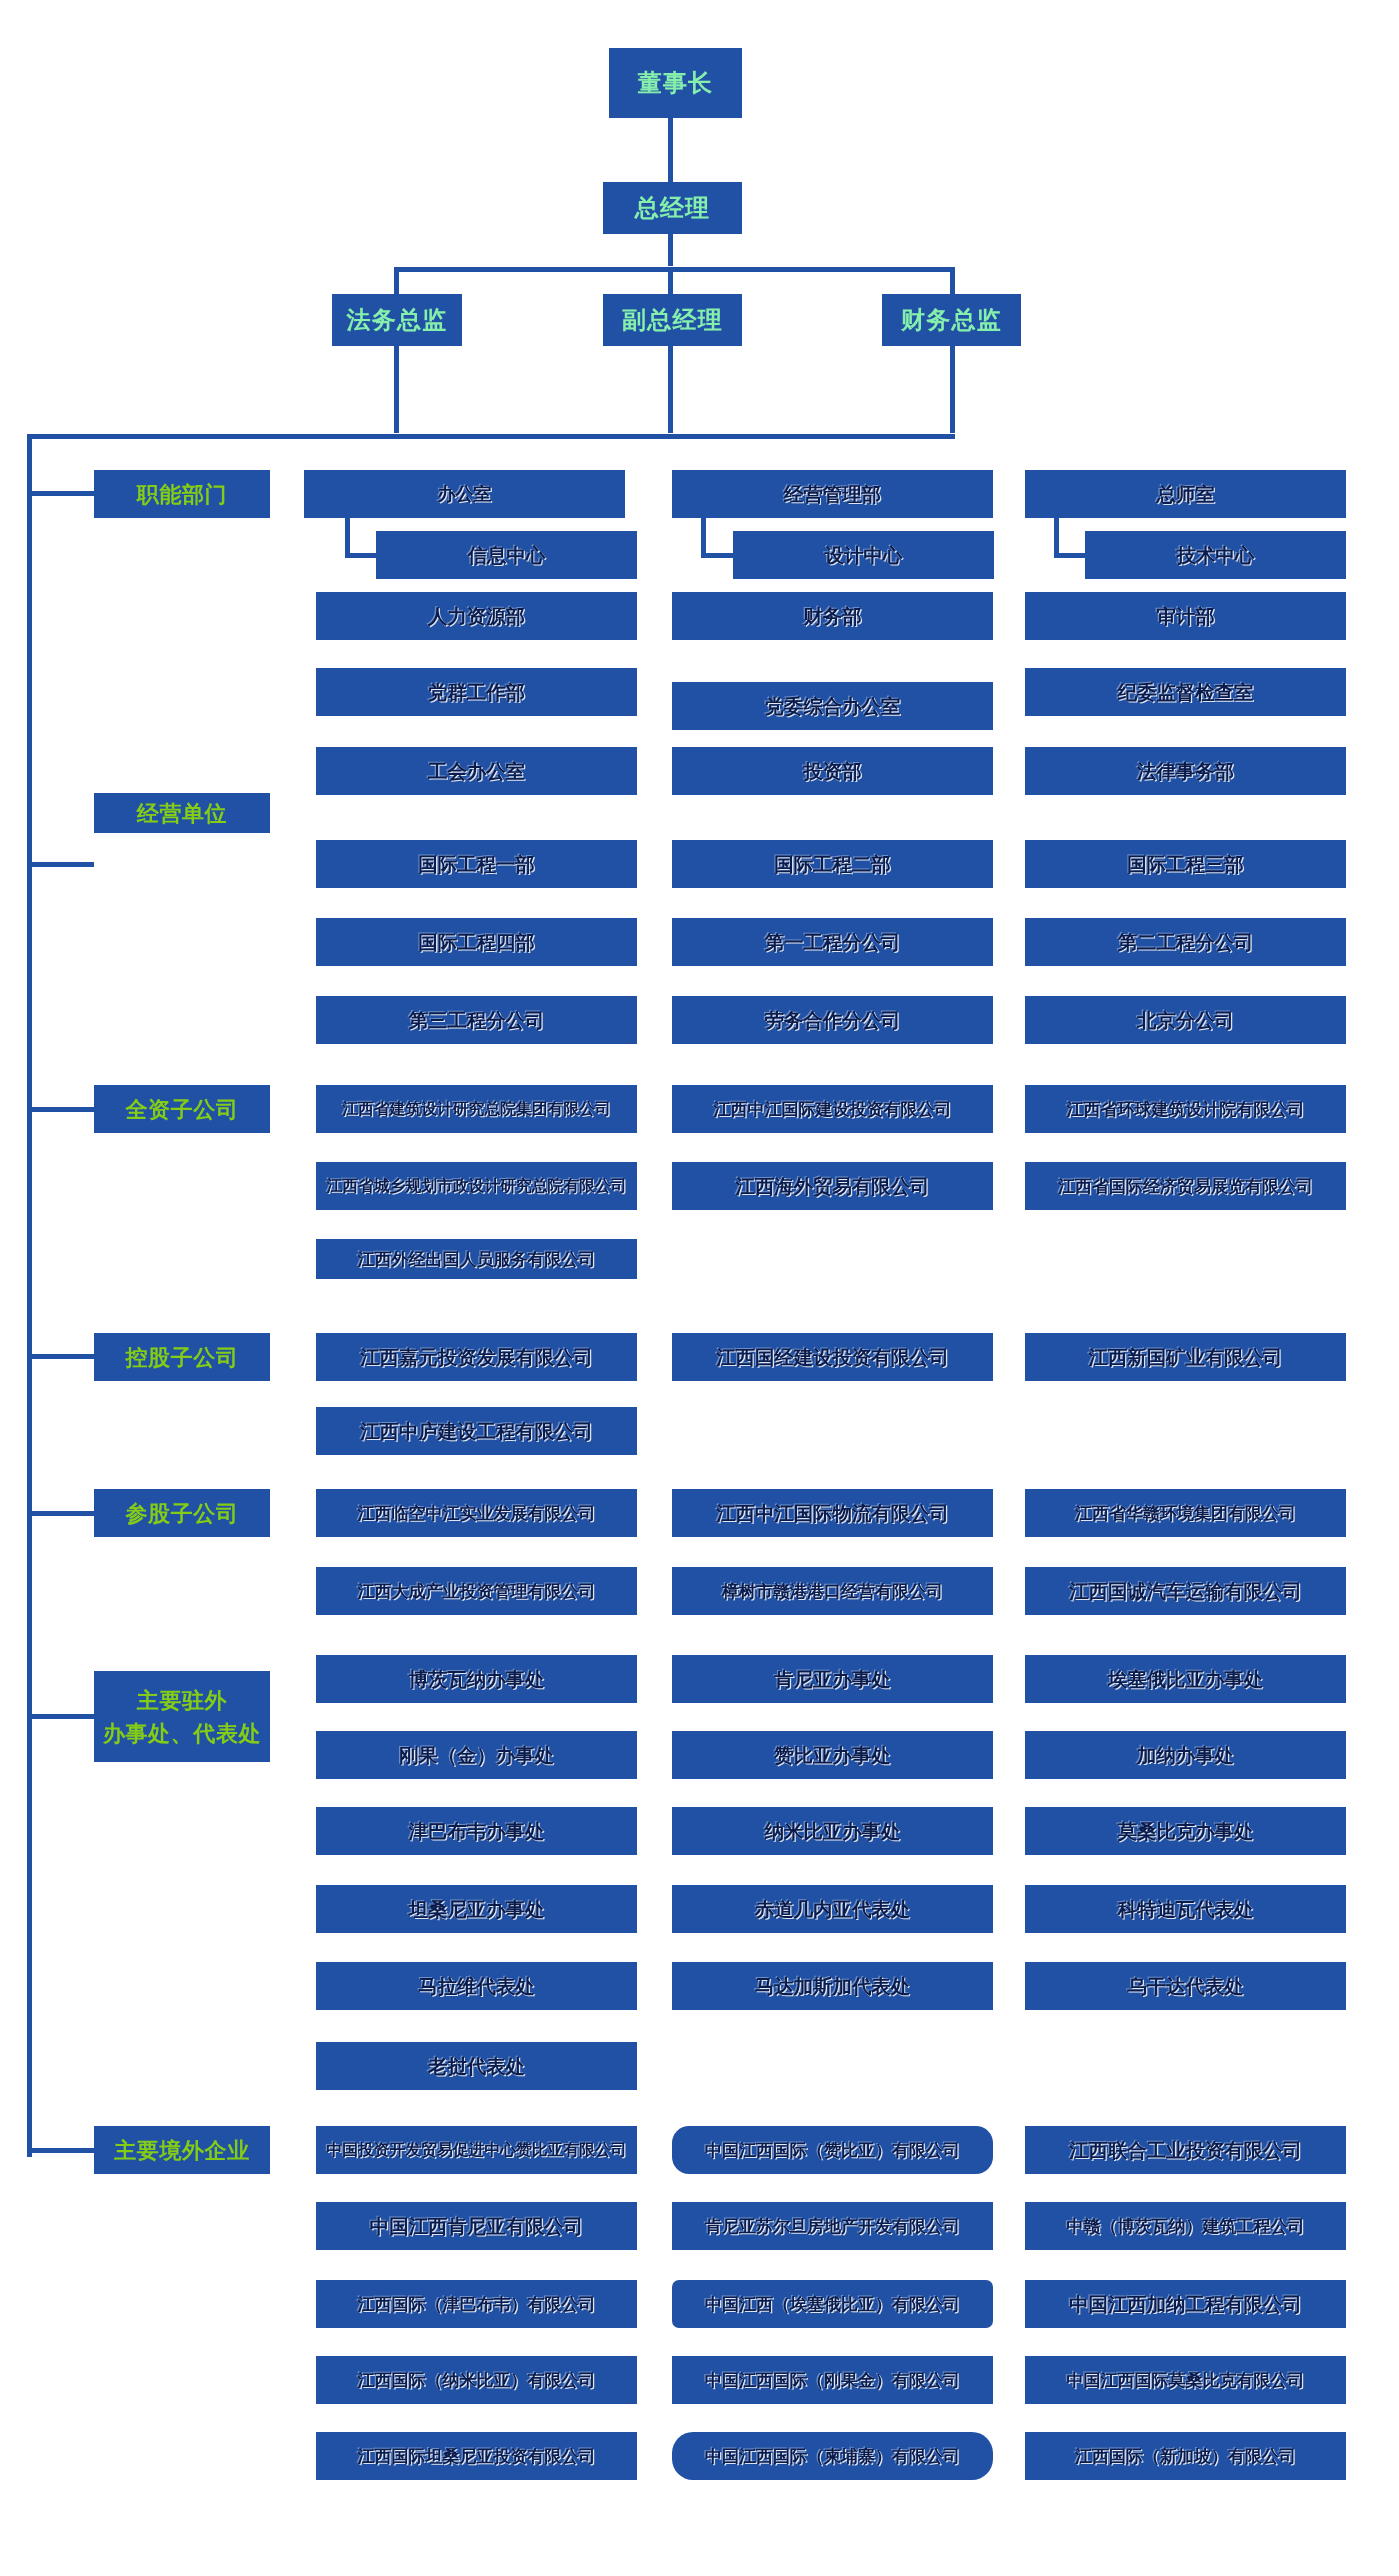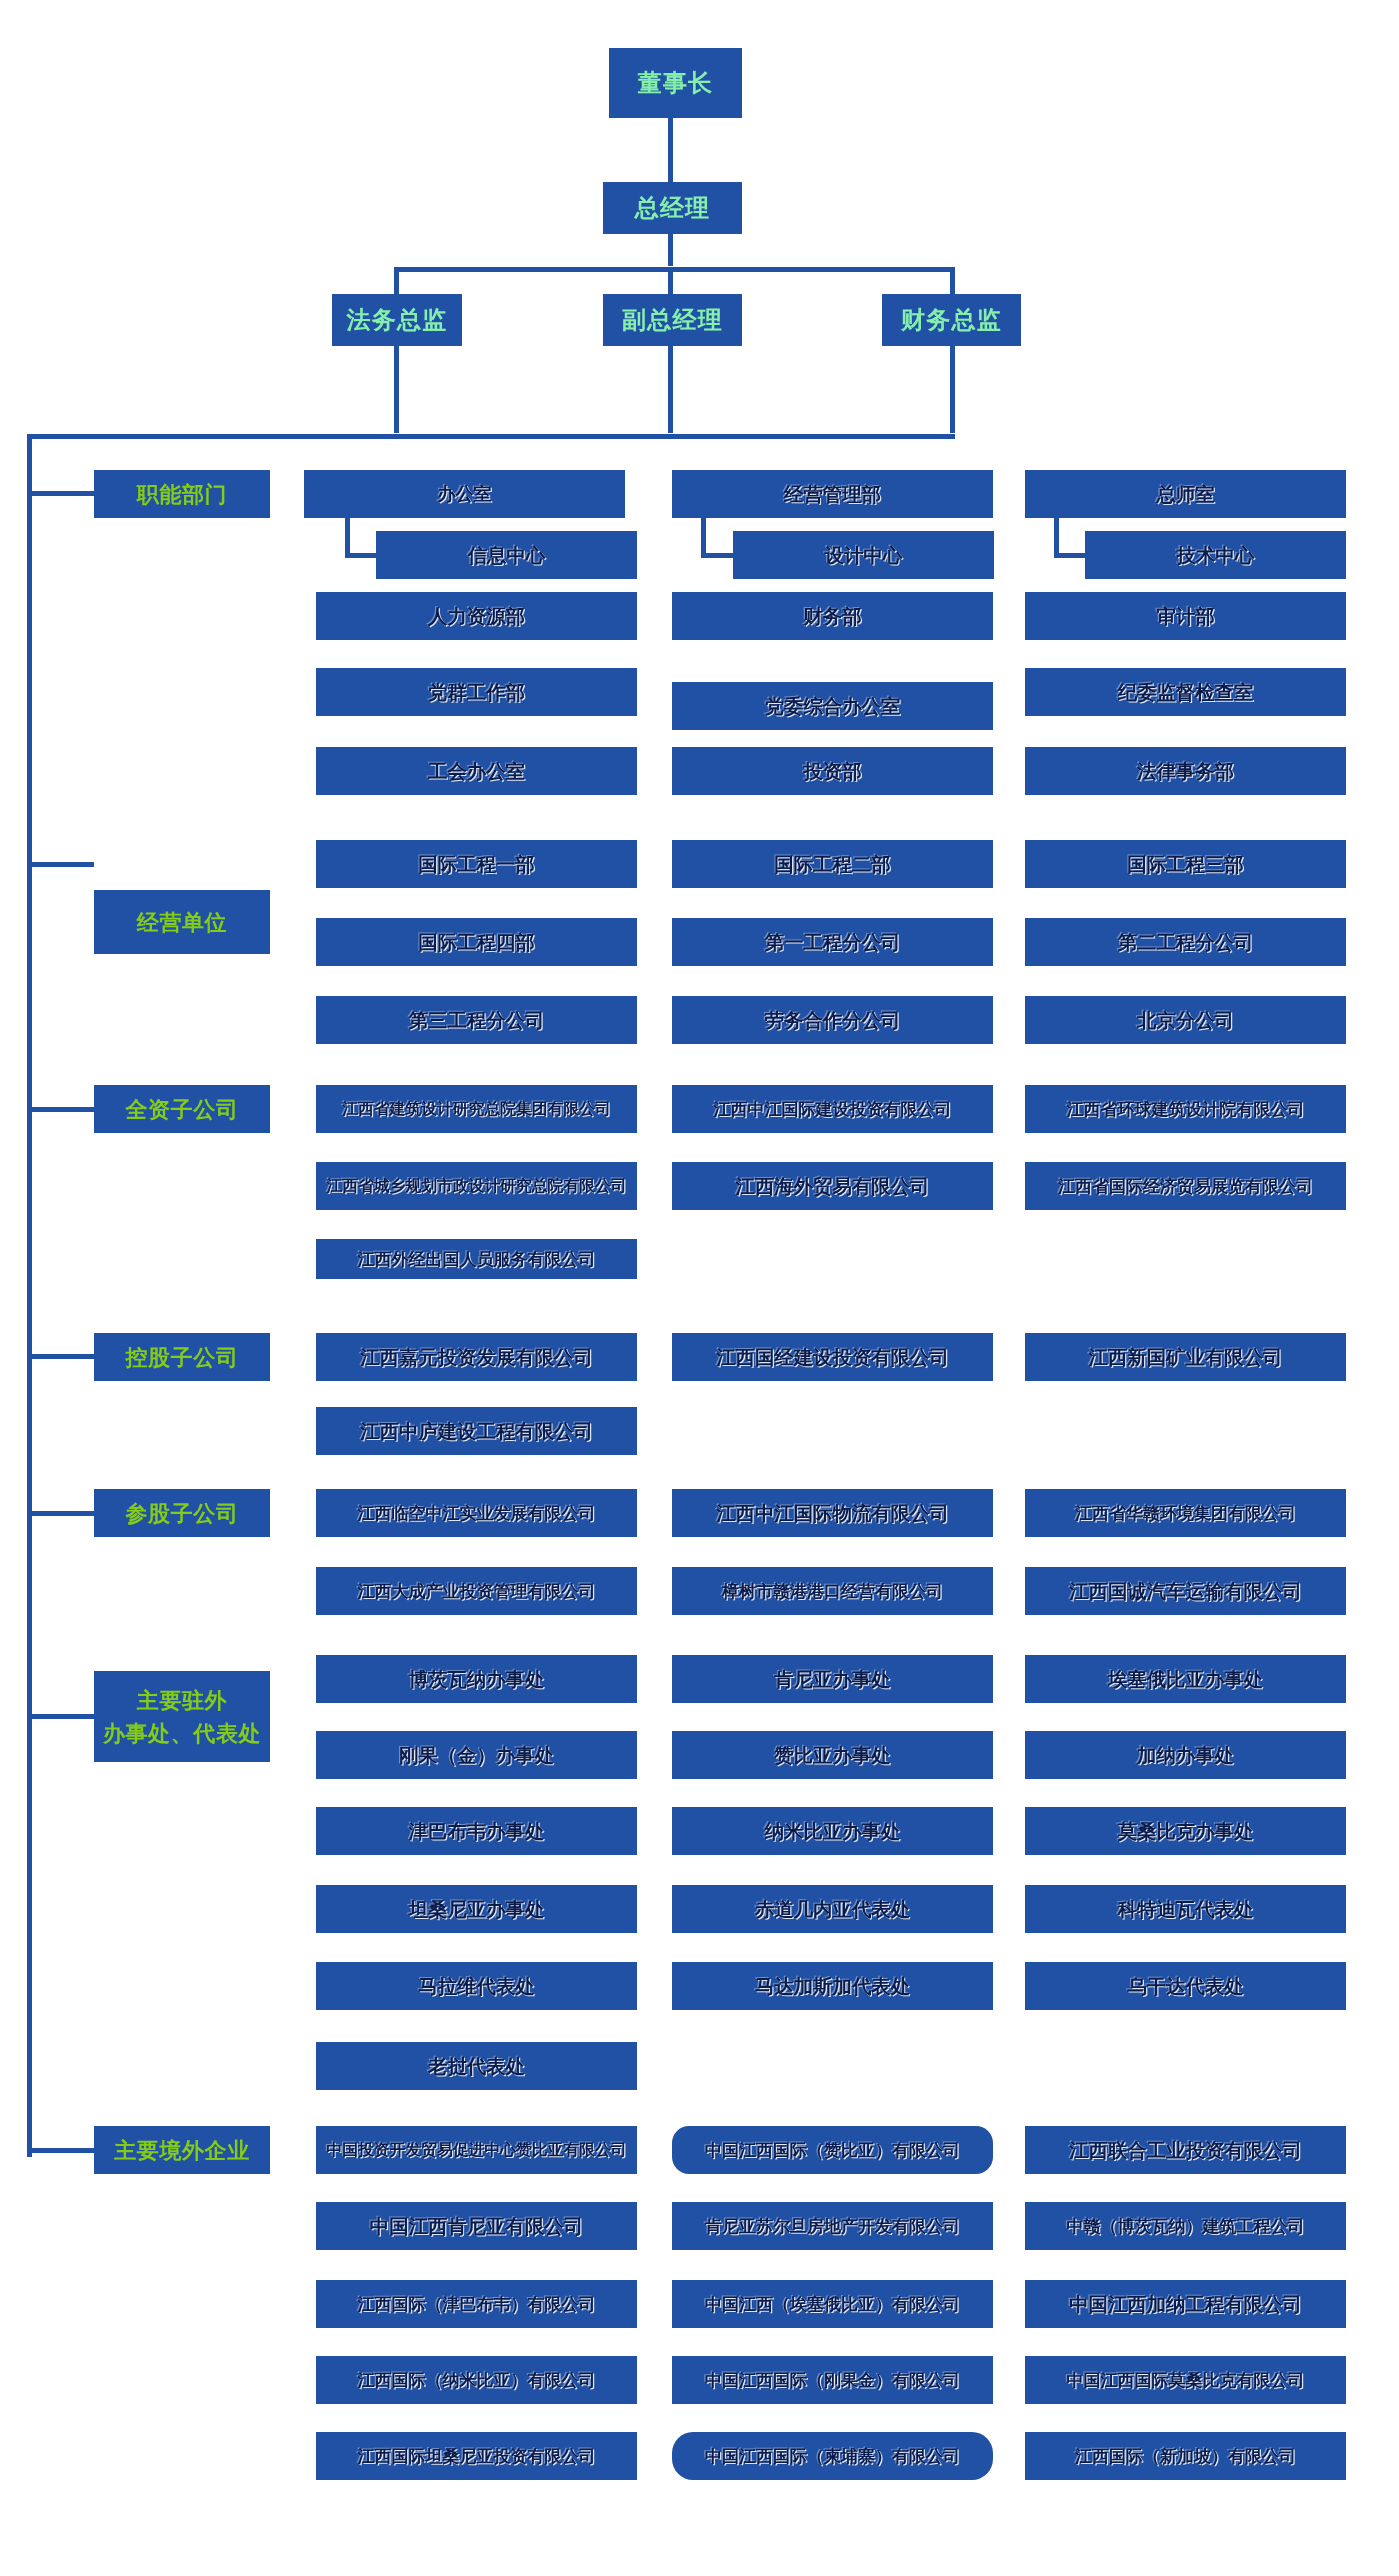--- a/index.html
+++ b/index.html
@@ -59,21 +59,21 @@
       <div class="box node-box" style="left: 316px; top: 592px; width: 321px; height: 48px; font-size: 19.4px;">人力资源部</div>
       <div class="box node-box" style="left: 672px; top: 592px; width: 321px; height: 48px; font-size: 19.4px;">财务部</div>
       <div class="box node-box" style="left: 1025px; top: 592px; width: 321px; height: 48px; font-size: 19.4px;">审计部</div>
       <div class="box node-box" style="left: 316px; top: 668px; width: 321px; height: 48px; font-size: 19.4px;">党群工作部</div>
       <div class="box node-box" style="left: 672px; top: 668px; width: 321px; height: 48px; font-size: 19.4px; margin-top: 14px;">党委综合办公室</div>
       <div class="box node-box" style="left: 1025px; top: 668px; width: 321px; height: 48px; font-size: 19.4px;">纪委监督检查室</div>
       <div class="box node-box" style="left: 316px; top: 747px; width: 321px; height: 48px; font-size: 19.4px;">工会办公室</div>
       <div class="box node-box" style="left: 672px; top: 747px; width: 321px; height: 48px; font-size: 19.4px;">投资部</div>
       <div class="box node-box" style="left: 1025px; top: 747px; width: 321px; height: 48px; font-size: 19.4px;">法律事务部</div>
       <div class="line" style="left: 27px; top: 862px; width: 67px; height: 4.8px;"></div>
-      <div class="box label-box" style="left: 94px; top: 890px; width: 176px; height: 64px;">经营单位</div>
+      <div class="box label-box" style="left: 94px; top: 793px; width: 176px; height: 40px;">经营单位</div>
       <div class="box node-box" style="left: 316px; top: 840px; width: 321px; height: 48px; font-size: 19.4px;">国际工程一部</div>
       <div class="box node-box" style="left: 672px; top: 840px; width: 321px; height: 48px; font-size: 19.4px;">国际工程二部</div>
       <div class="box node-box" style="left: 1025px; top: 840px; width: 321px; height: 48px; font-size: 19.4px;">国际工程三部</div>
       <div class="box node-box" style="left: 316px; top: 918px; width: 321px; height: 48px; font-size: 19.4px;">国际工程四部</div>
       <div class="box node-box" style="left: 672px; top: 918px; width: 321px; height: 48px; font-size: 19.4px;">第一工程分公司</div>
       <div class="box node-box" style="left: 1025px; top: 918px; width: 321px; height: 48px; font-size: 19.4px;">第二工程分公司</div>
       <div class="box node-box" style="left: 316px; top: 996px; width: 321px; height: 48px; font-size: 19.4px;">第三工程分公司</div>
       <div class="box node-box" style="left: 672px; top: 996px; width: 321px; height: 48px; font-size: 19.4px;">劳务合作分公司</div>
       <div class="box node-box" style="left: 1025px; top: 996px; width: 321px; height: 48px; font-size: 19.4px;">北京分公司</div>
       <div class="line" style="left: 27px; top: 1107px; width: 67px; height: 4.8px;"></div>
@@ -120,21 +120,21 @@
       <div class="box node-box" style="left: 316px; top: 2042px; width: 321px; height: 48px; font-size: 19.4px;">老挝代表处</div>
       <div class="line" style="left: 27px; top: 2148px; width: 67px; height: 4.8px;"></div>
       <div class="box label-box" style="left: 94px; top: 2126px; width: 176px; height: 48px;">主要境外企业</div>
       <div class="box node-box" style="left: 316px; top: 2126px; width: 321px; height: 48px; font-size: 15.8px;">中国投资开发贸易促进中心赞比亚有限公司</div>
       <div class="box node-box" style="left: 672px; top: 2126px; width: 321px; height: 48px; font-size: 17px; border-radius: 17px;">中国江西国际（赞比亚）有限公司</div>
       <div class="box node-box" style="left: 1025px; top: 2126px; width: 321px; height: 48px; font-size: 19.4px;">江西联合工业投资有限公司</div>
       <div class="box node-box" style="left: 316px; top: 2202px; width: 321px; height: 48px; font-size: 19.4px;">中国江西肯尼亚有限公司</div>
       <div class="box node-box" style="left: 672px; top: 2202px; width: 321px; height: 48px; font-size: 17px;">肯尼亚苏尔旦房地产开发有限公司</div>
       <div class="box node-box" style="left: 1025px; top: 2202px; width: 321px; height: 48px; font-size: 17px;">中赣（博茨瓦纳）建筑工程公司</div>
       <div class="box node-box" style="left: 316px; top: 2280px; width: 321px; height: 48px; font-size: 17px;">江西国际（津巴布韦）有限公司</div>
-      <div class="box node-box" style="left: 672px; top: 2280px; width: 321px; height: 48px; font-size: 17px;">中国江西（埃塞俄比亚）有限公司</div>
+      <div class="box node-box" style="left: 672px; top: 2280px; width: 321px; height: 48px; font-size: 17px; border-radius: 7px;">中国江西（埃塞俄比亚）有限公司</div>
       <div class="box node-box" style="left: 1025px; top: 2280px; width: 321px; height: 48px; font-size: 19.4px;">中国江西加纳工程有限公司</div>
       <div class="box node-box" style="left: 316px; top: 2356px; width: 321px; height: 48px; font-size: 17px;">江西国际（纳米比亚）有限公司</div>
       <div class="box node-box" style="left: 672px; top: 2356px; width: 321px; height: 48px; font-size: 17px;">中国江西国际（刚果金）有限公司</div>
       <div class="box node-box" style="left: 1025px; top: 2356px; width: 321px; height: 48px; font-size: 17px;">中国江西国际莫桑比克有限公司</div>
       <div class="box node-box" style="left: 316px; top: 2432px; width: 321px; height: 48px; font-size: 17px;">江西国际坦桑尼亚投资有限公司</div>
       <div class="box node-box" style="left: 672px; top: 2432px; width: 321px; height: 48px; font-size: 17px; border-radius: 21px;">中国江西国际（柬埔寨）有限公司</div>
       <div class="box node-box" style="left: 1025px; top: 2432px; width: 321px; height: 48px; font-size: 17px;">江西国际（新加坡）有限公司</div>
     </div>
 </div>
 

